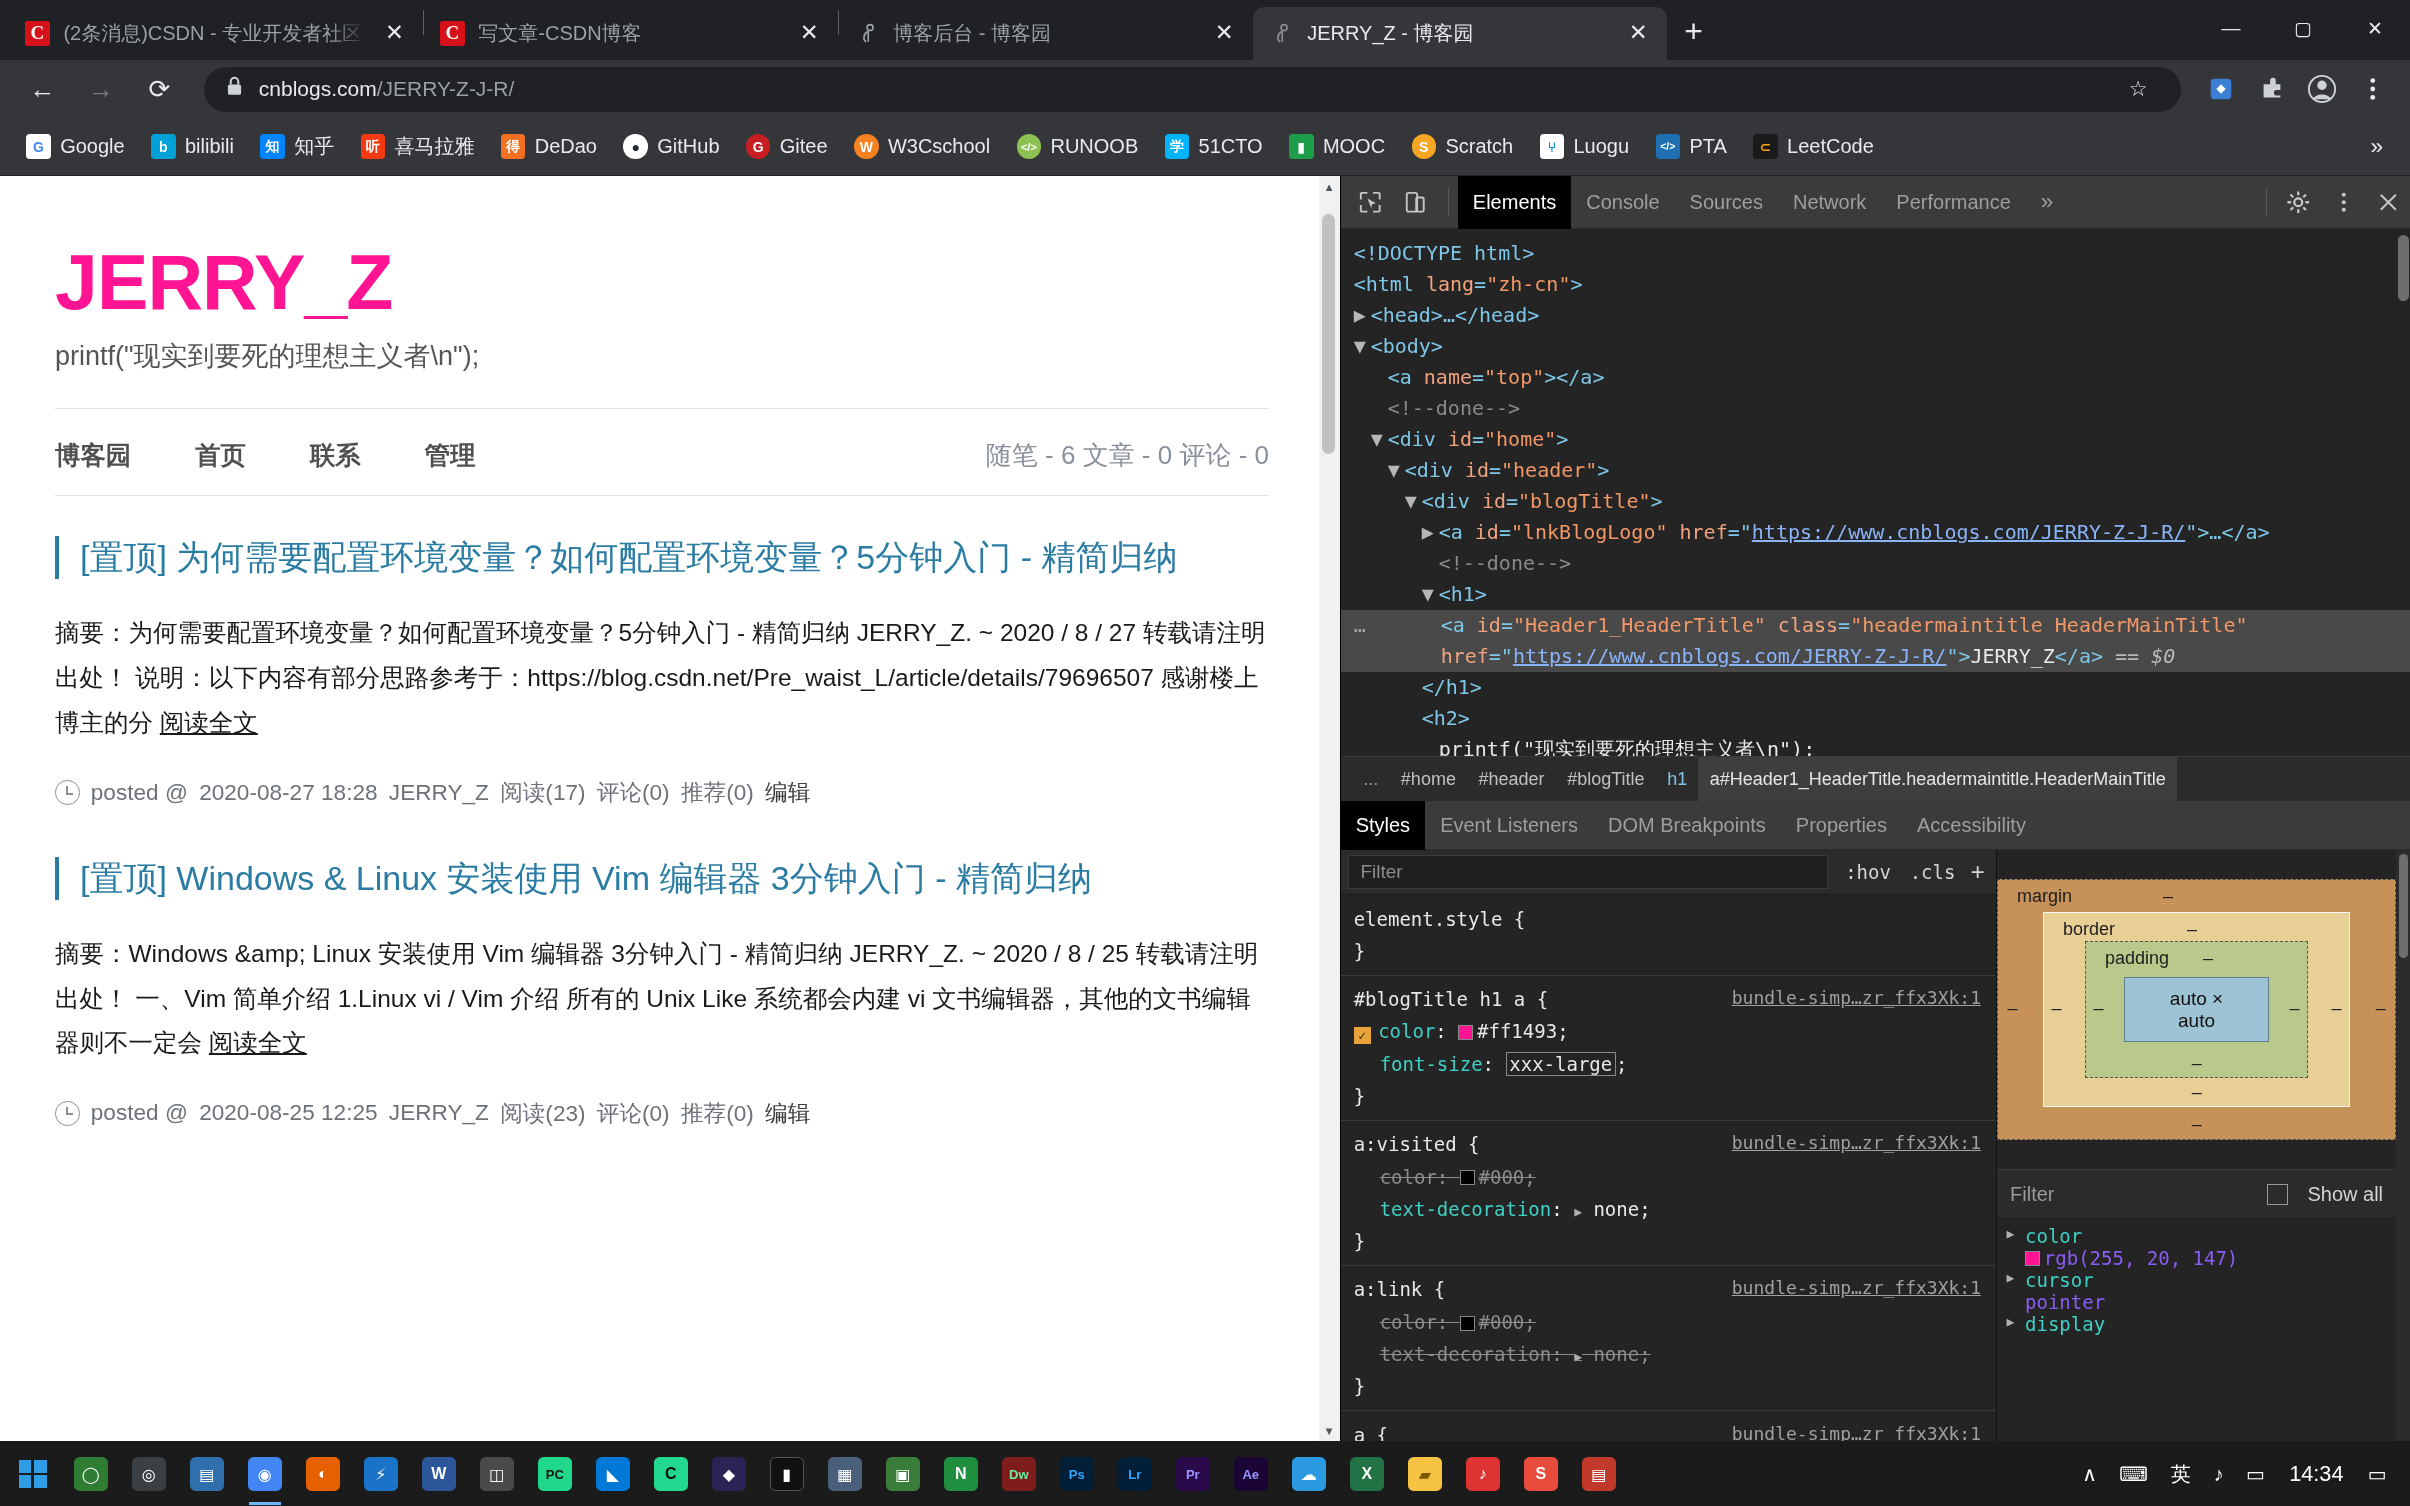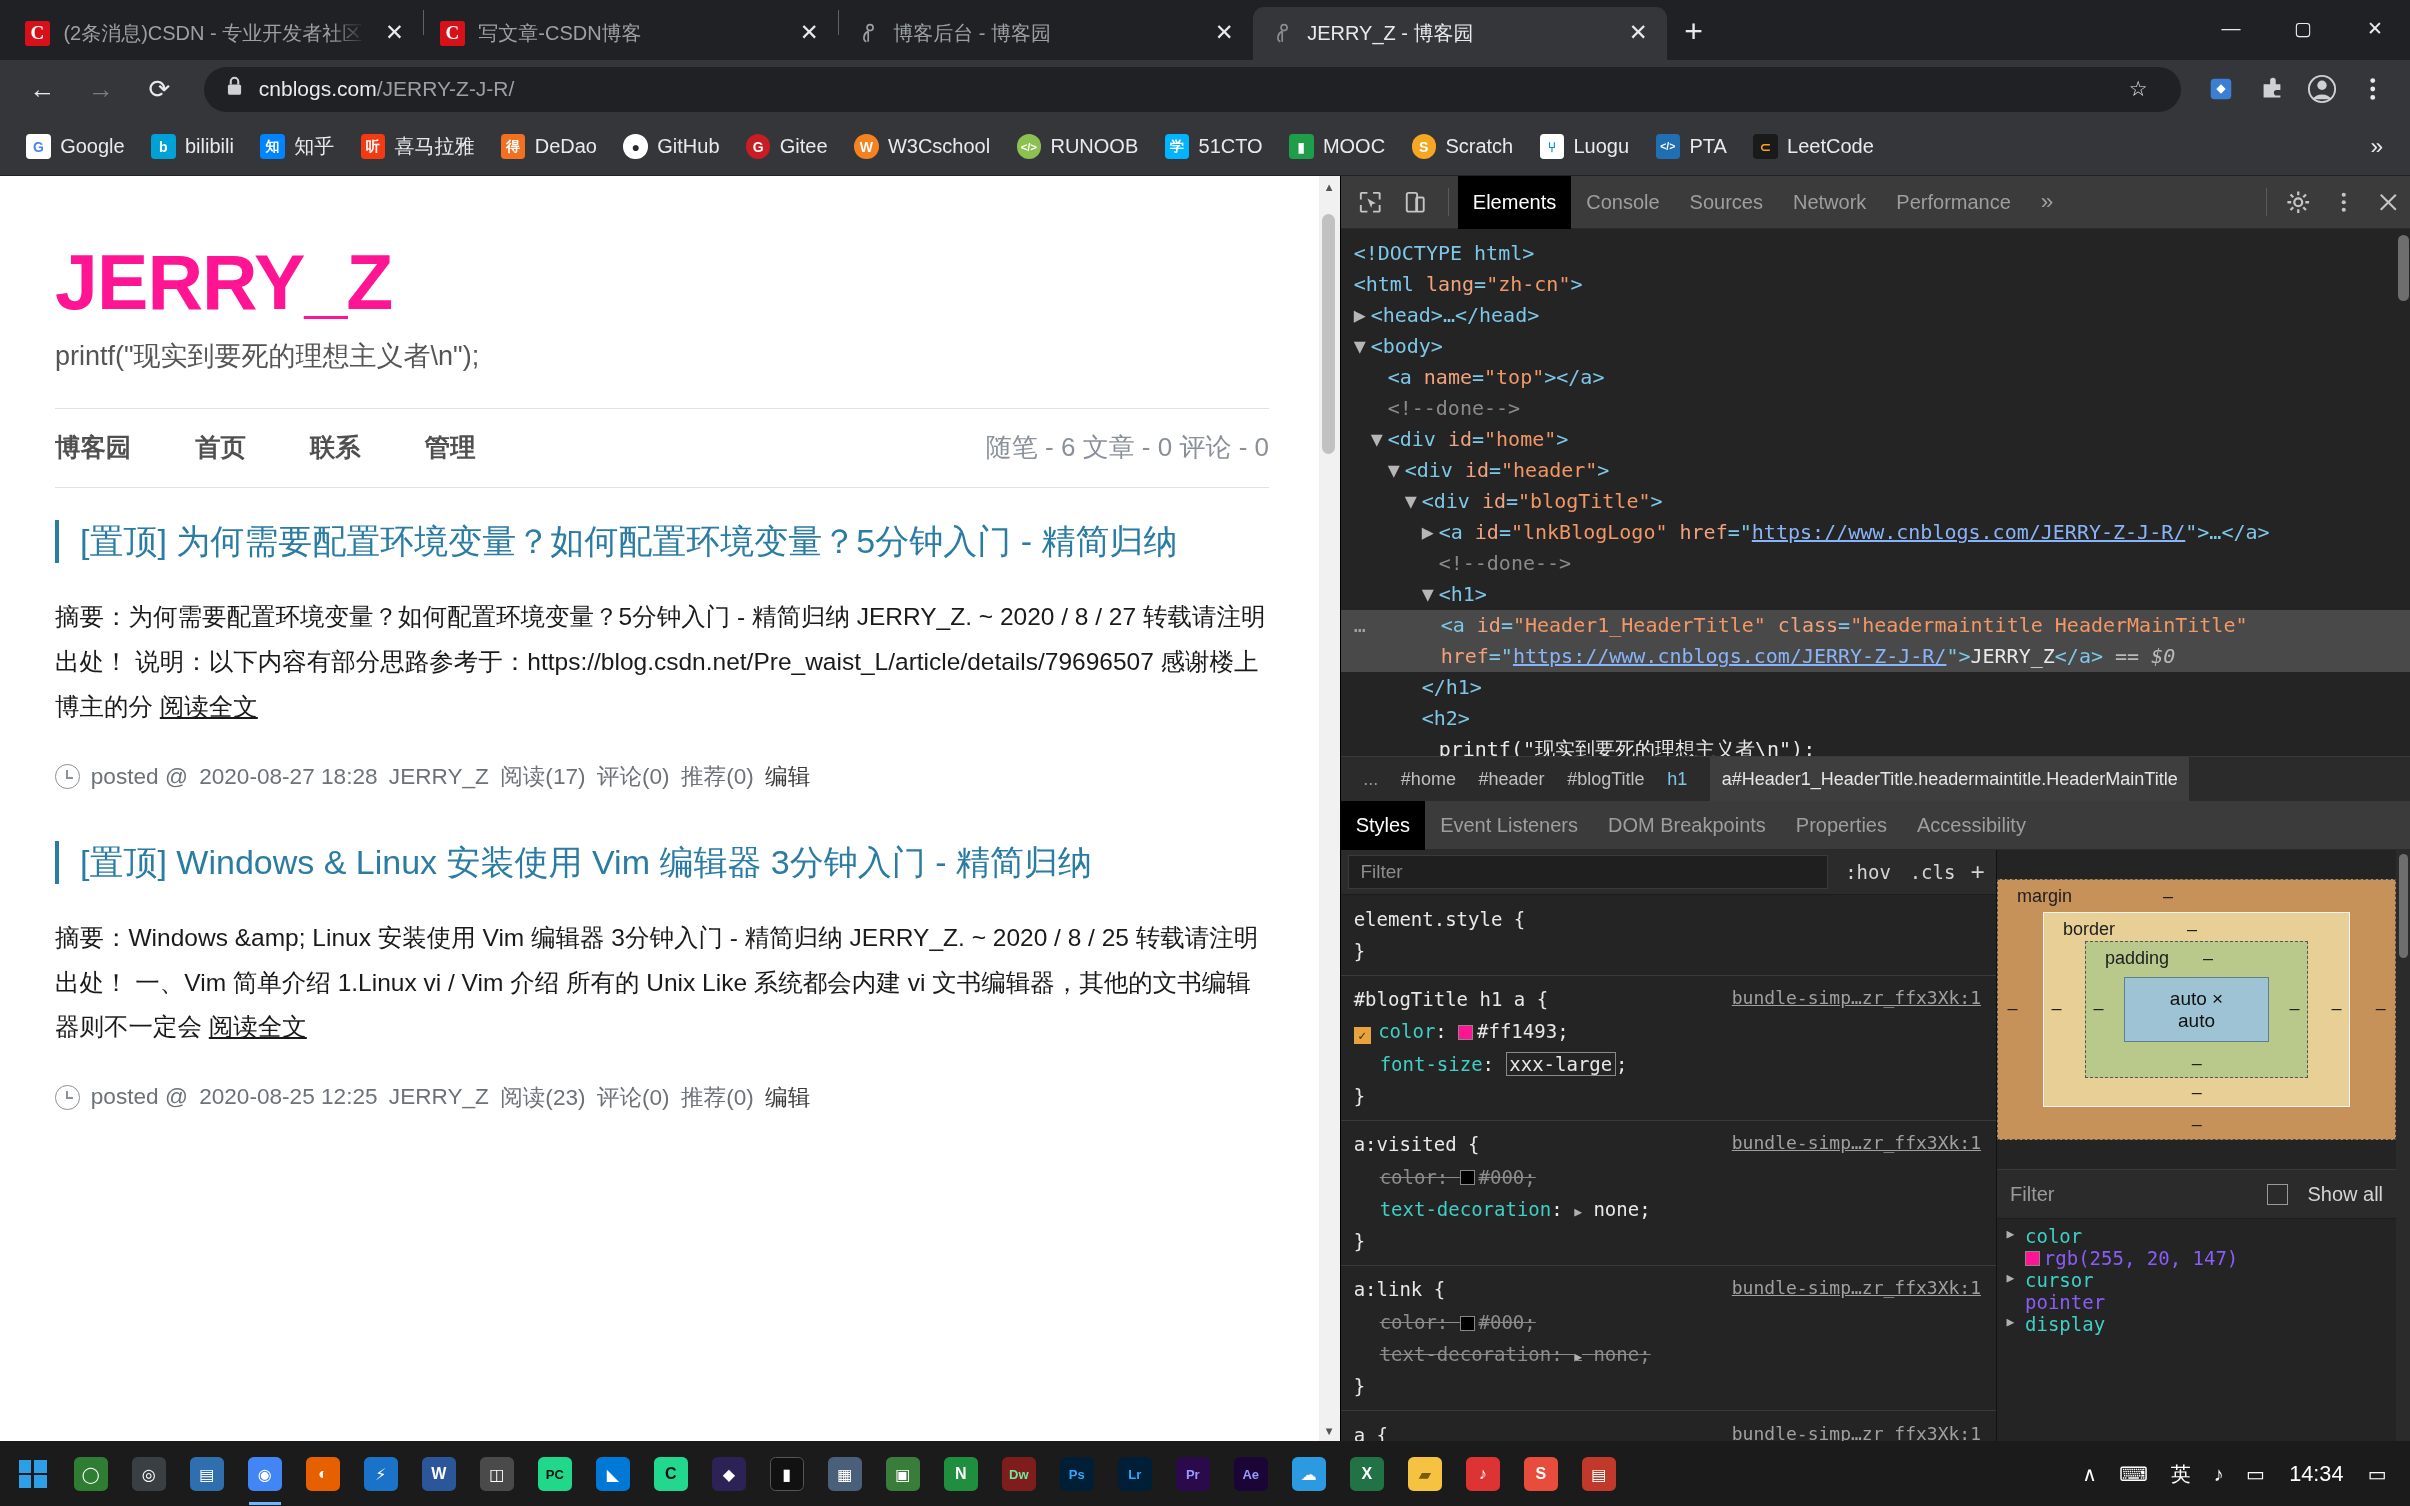--- a/index.html
+++ b/index.html
@@ -137,21 +137,21 @@
     line-height: 1.05;
   }
   .blogsub {
     padding-left: 55px;
     margin-top: 15px;
     font-size: 27px;
     color: #555;
   }
   .hdrline { margin: 34px 55px 0 55px; border-top: 0.9px solid #e2e2e2; }
   .navrow {
-    margin: 0 55px; display:flex; align-items:center; height: 79px;
+    margin: 8px 55px; display:flex; align-items:center; height: 79px;
     border-bottom: 0.9px solid #e2e2e2;
   }
   .navrow a {
     color:#505050; font-size: 25.4px; font-weight:bold; margin-right: 64px; text-decoration:none;
   }
   .navstats { margin-left:auto; color:#8a9099; font-size: 26px; }
 
   .postlist { margin: 0 55px; padding-top: 32px; }
   .post { padding-bottom: 7.5px; }
   .posttitle {
@@ -224,21 +224,21 @@
 
   .dt-breadcrumb {
     height: 45px; background:#2b2b2b; display:flex; align-items:center;
     padding-left: 11.3px; font-size:18px; color:#c0c0c0; gap:0;
     border-top:0.9px solid #3a3a3a;
     font-family:"Liberation Sans", sans-serif;
   }
   .bc { padding: 0 11.3px; height:45px; display:flex; align-items:center; white-space:nowrap;}
   .bc.dim { color:#9a9a9a; }
   .bc.h1 { color:#7ec7e8; }
-  .bc.active { background:#3e3e3e; color:#e6e6e6;margin-left:12px;}
+  .bc.active { background:#3e3e3e; color:#e6e6e6;}
 
   .dt-subtabs {
     height: 49px; background:#3b3b3b; display:flex; align-items:center;
     font-family:"Liberation Sans", sans-serif; border-bottom:0.9px solid #2a2a2a;
   }
   .st { padding: 0 15px; height:49px; display:flex; align-items:center; color:#9e9e9e; font-size:20px; }
   .st.active { background:#000; color:#fff; }
 
   .dt-lower { flex:1 1 auto; display:flex; overflow:hidden; }
   .styles-col { width: 659px; display:flex; flex-direction:column; border-right:0.9px solid #111; overflow:hidden;}

